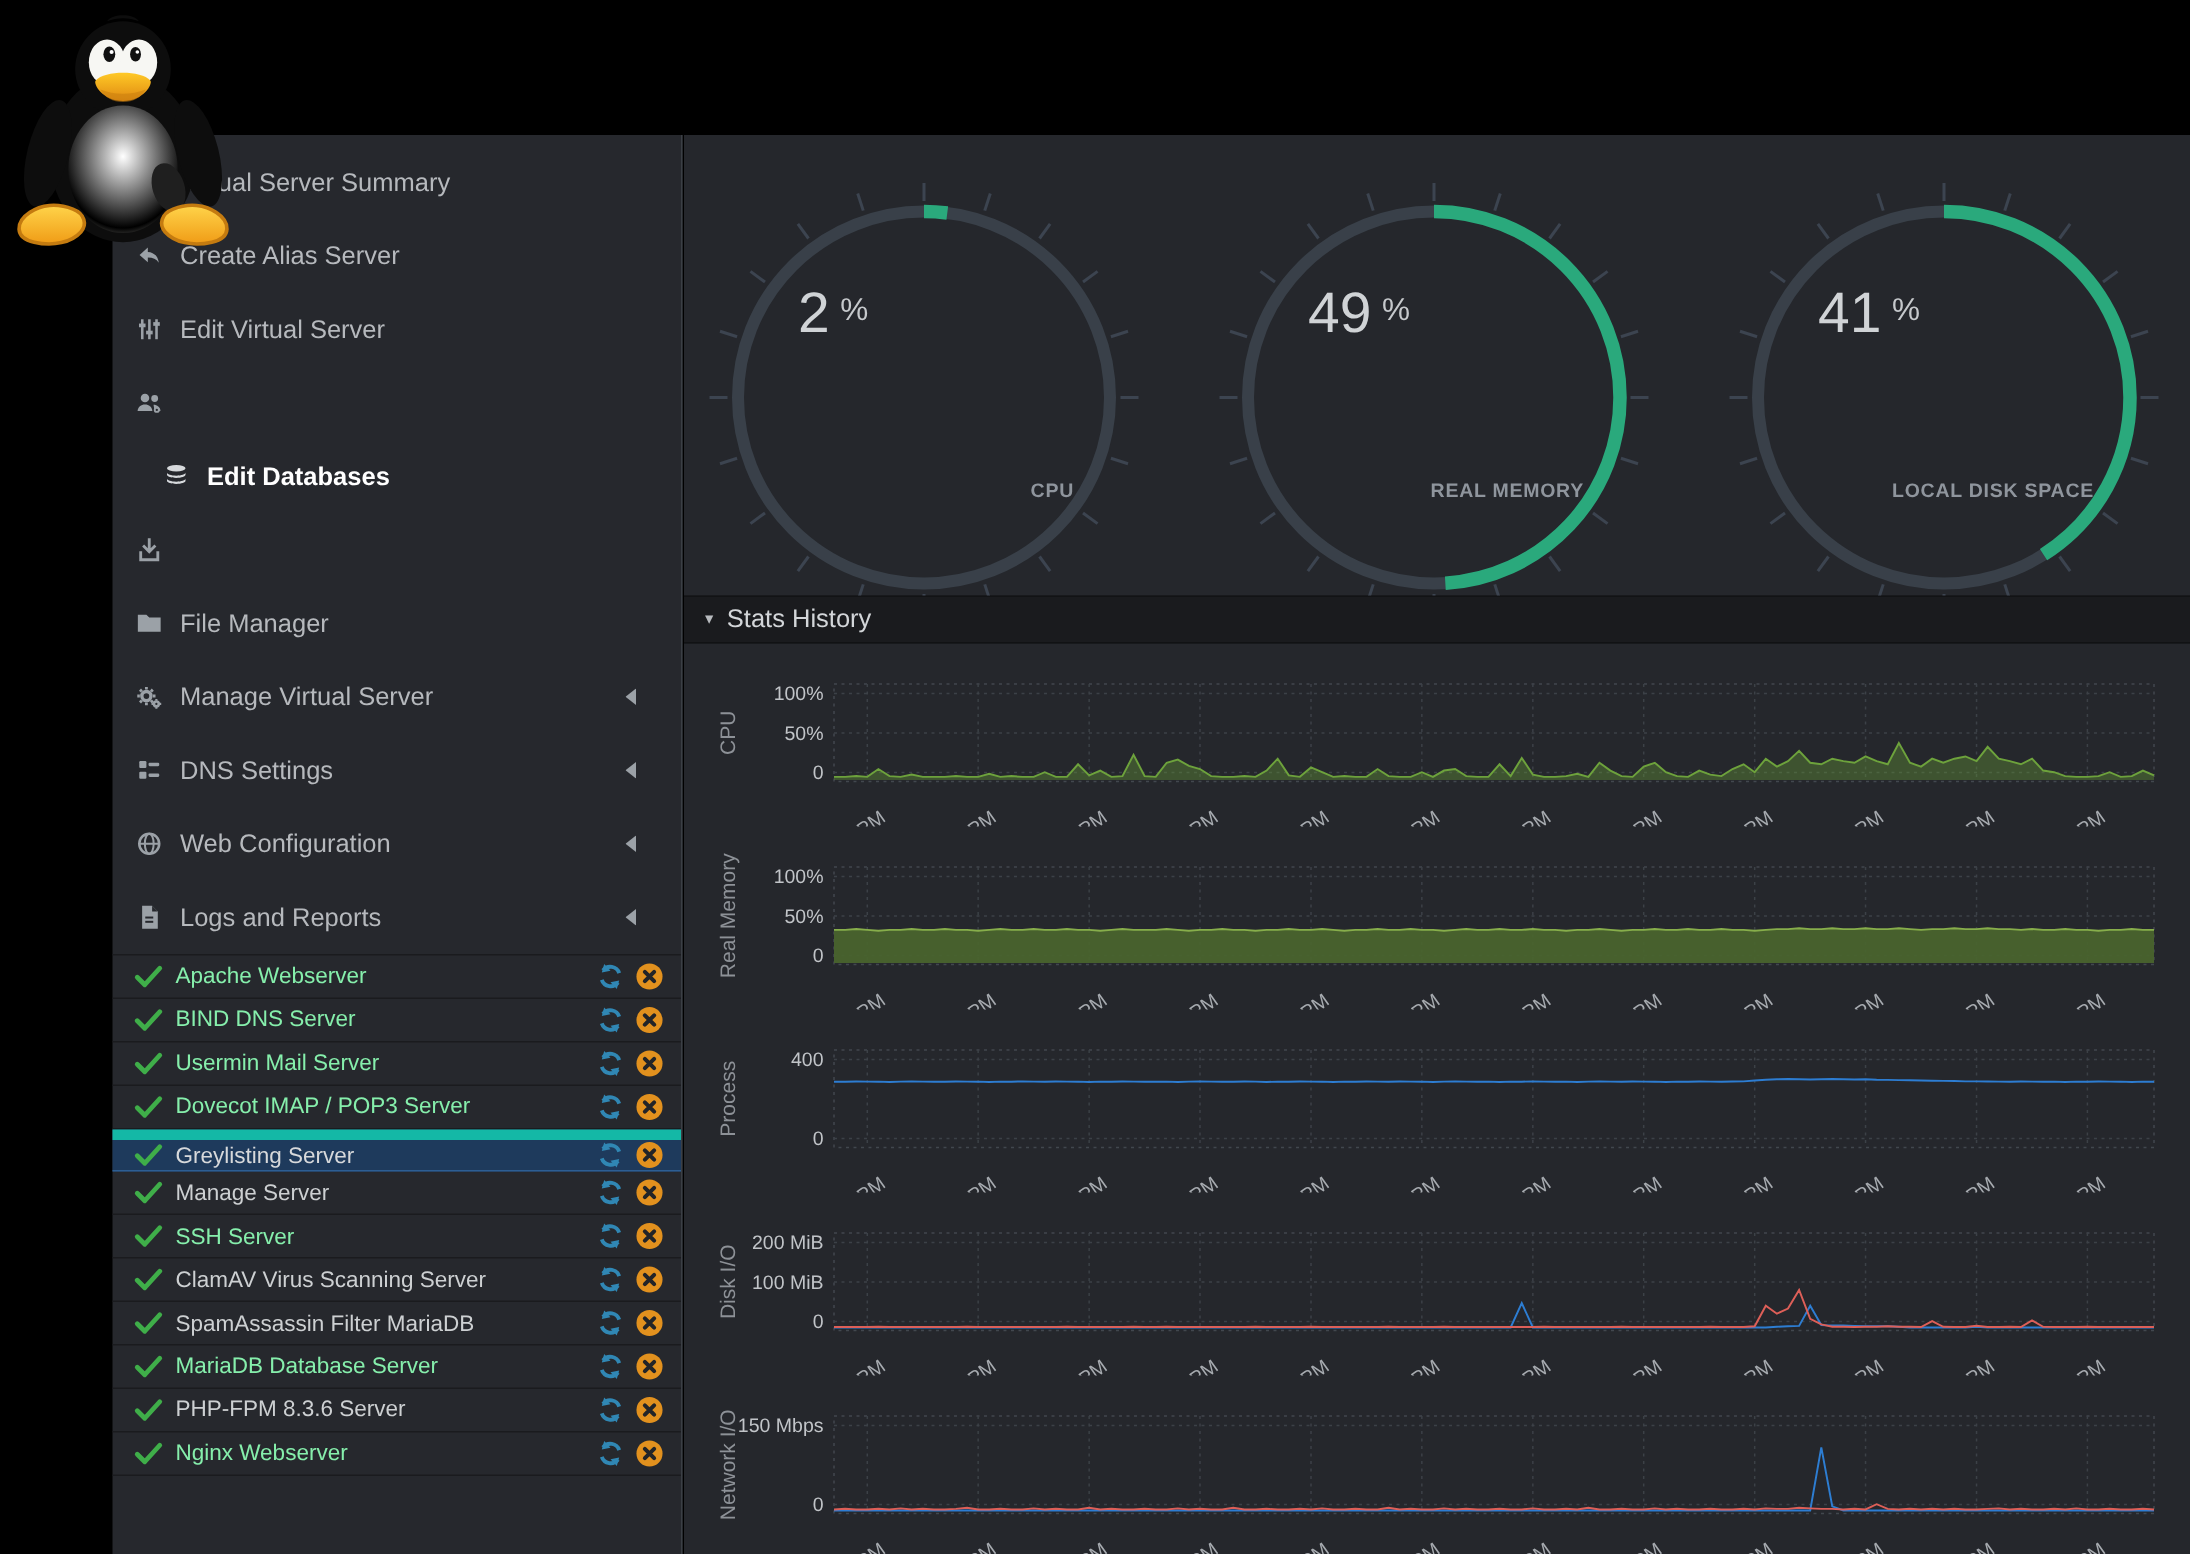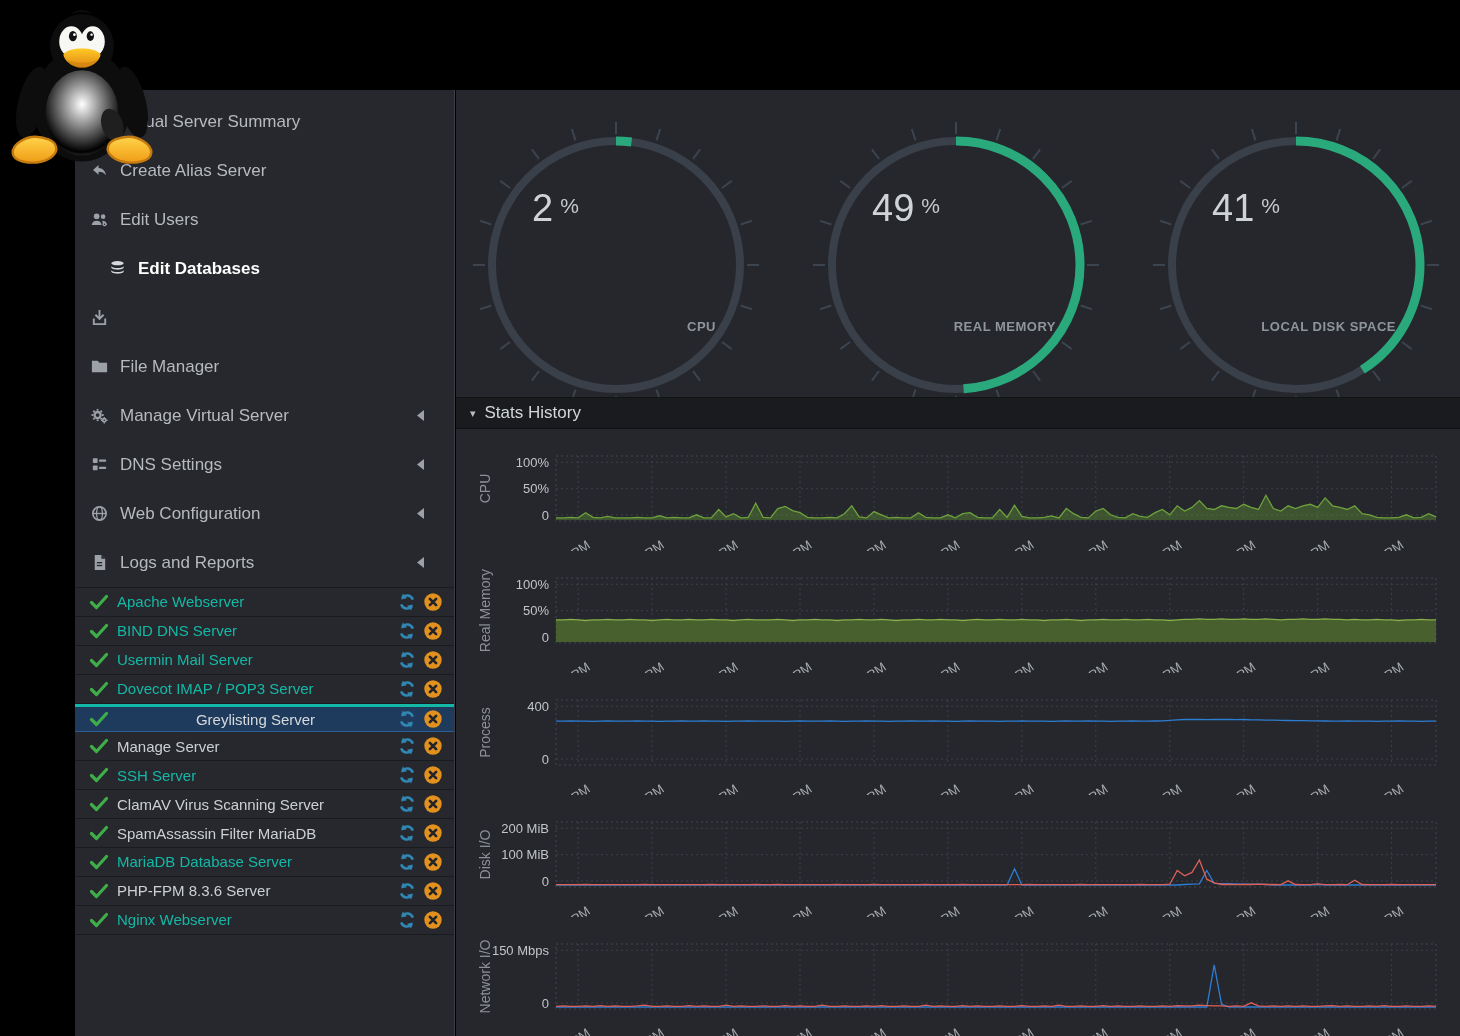--- a/index.html
+++ b/index.html
@@ -10,24 +10,24 @@
   .menu-item{height:49px;display:flex;align-items:center;padding-left:15px;color:#b6b9bd;font-size:17px;cursor:pointer;}
   .menu-item .mi-icon{width:30px;color:#9ba1a7;display:flex;align-items:center;}
   .menu-item .mi-label{flex:1;}
   .menu-item .mi-chevron{margin-right:30px;color:#9ba1a7;display:flex;align-items:center;}
   .menu-item.active{color:#ffffff;font-weight:700;padding-left:33px;}
   .menu-item.active .mi-icon{color:#d6d9dc;}
   .svc-list{border-top:1px solid #1a1b1e;}
   .svc{height:28.9px;display:flex;align-items:center;padding-left:14px;border-bottom:1px solid #1a1b1e;font-size:15px;color:#cdd0d2;box-sizing:border-box;}
   .svc .check{width:28px;display:flex;align-items:center;}
   .svc .name{flex:1;}
-  .svc .name.link{color:#14b8a6;cursor:pointer;}
+  .svc .name.link{color:#86efac;cursor:pointer;}
   .svc .act{width:26px;display:flex;align-items:center;justify-content:center;cursor:pointer;}
   .svc .act:last-child{margin-right:8px;}
-  .svc.selected{background:#1e3a5c;border-top:3px solid #14b8a6;border-bottom:1px solid #2d5e93;color:#d7d9db;text-align:center;}
+  .svc.selected{background:#1e3a5c;border-top:7px solid #14b8a6;border-bottom:1px solid #2d5e93;color:#d7d9db;}
   
   .main{position:absolute;left:456px;top:90px;width:1004px;height:946px;background:#25272c;}
   .gauges{height:307px;}
   .stats-header{height:30px;background:#1a1b1e;border-top:1px solid #121315;border-bottom:1px solid #111214;display:flex;align-items:center;padding-left:14px;gap:9px;color:#d3d6d9;font-size:17px;cursor:pointer;}
   .stats-header .tri{color:#b8bbbf;font-size:11px;line-height:1;}
   .chart-block{height:122px;}
   .gnum{font-size:38px;fill:#d0d3d6;font-weight:400;}
   .gnum tspan{font-size:21px;fill:#c6c9cc;}
   .glab{font-size:13px;font-weight:700;fill:#8f959d;letter-spacing:0.5px;}
   .ytick{font-size:13px;fill:#c1c4c8;}
@@ -56,29 +56,41 @@
           <span class="mi-icon">
             <svg width="19" height="19" viewBox="0 0 20 20" fill="currentColor">
               <path d="M9 4.2 3.2 9.4 9 14.6v-3.3c3.6 0 6 1.1 7.7 3.6-.5-4.8-3.6-7.4-7.7-7.6z"></path>
             </svg>
           </span>
           <span class="mi-label">Create Alias Server</span>
         </div>
         <div class="menu-item">
           <span class="mi-icon">
             <svg width="19" height="19" viewBox="0 0 20 20" fill="currentColor">
+              <rect x="4.2" y="3" width="1.8" height="14"></rect>
+              <rect x="2.8" y="6" width="4.6" height="2.6"></rect>
+              <rect x="9.2" y="3" width="1.8" height="14"></rect>
+              <rect x="7.8" y="11" width="4.6" height="2.6"></rect>
+              <rect x="14.2" y="3" width="1.8" height="14"></rect>
+              <rect x="12.8" y="5" width="4.6" height="2.6"></rect>
+            </svg>
+          </span>
+          <span class="mi-label">Edit Virtual Server</span>
+        </div>
+        <div class="menu-item">
+          <span class="mi-icon">
+            <svg width="19" height="19" viewBox="0 0 20 20" fill="currentColor">
               <circle cx="7" cy="6.6" r="3"></circle>
               <path d="M1.8 15.8c.3-2.9 2.4-4.5 5.2-4.5s4.9 1.6 5.2 4.5z"></path>
               <circle cx="13.8" cy="7" r="2.4"></circle>
               <path d="M13 11.4c2.6 0 4.6 1.6 4.9 4.4h-4.2z"></path>
               <circle cx="15.3" cy="15" r="2.1"></circle>
               <circle cx="15.3" cy="15" r="0.8" fill="#26282d"></circle>
             </svg>
           </span>
-          <span class="mi-label">Edit Users</span>
         </div>
         <div class="menu-item active">
           <span class="mi-icon">
             <svg width="19" height="19" viewBox="0 0 20 20" fill="currentColor">
               <ellipse cx="10" cy="4.4" rx="6.5" ry="2.3"></ellipse>
               <path d="M3.5 7.4c0 1.2 2.9 2.2 6.5 2.2s6.5-1 6.5-2.2V9c0 1.2-2.9 2.2-6.5 2.2S3.5 10.2 3.5 9z"></path>
               <path d="M3.5 11.6c0 1.2 2.9 2.2 6.5 2.2s6.5-1 6.5-2.2v1.6c0 1.2-2.9 2.2-6.5 2.2s-6.5-1-6.5-2.2z"></path>
             </svg>
           </span>
           <span class="mi-label">Edit Databases</span>

